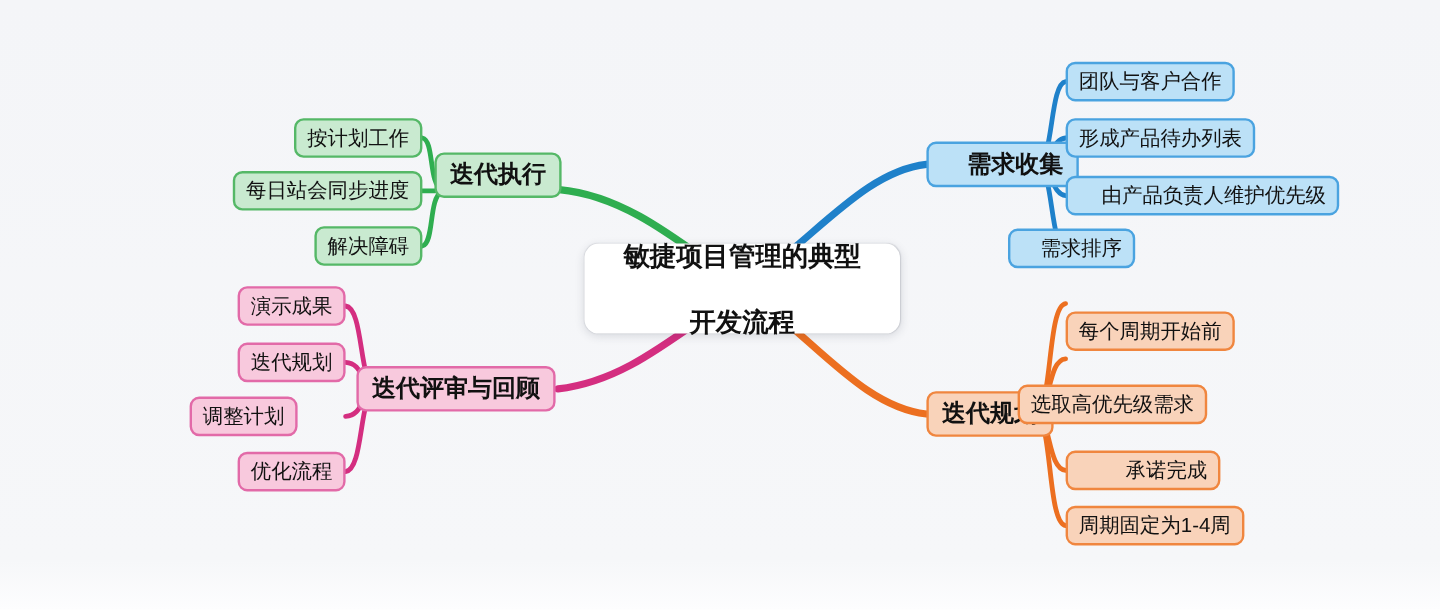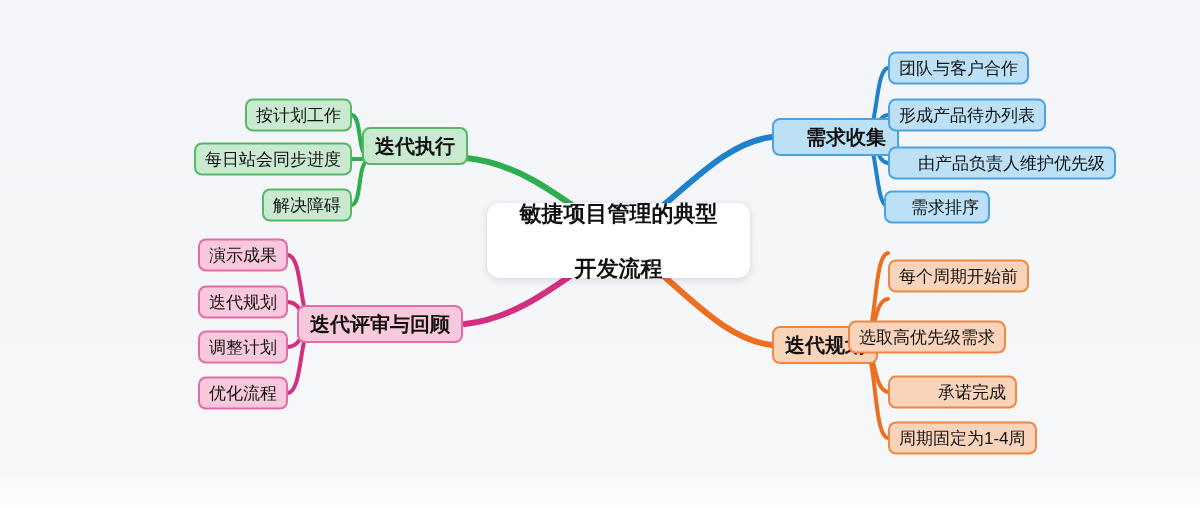--- a/index.html
+++ b/index.html
@@ -81,26 +81,26 @@
 
   <div class="node parent" style="right: 732px; top: 146px; background: rgb(201, 234, 208); border-color: rgb(85, 184, 103);">迭代执行</div>
   <div class="node child" style="right: 848px; top: 115px; background: rgb(201, 234, 208); border-color: rgb(85, 184, 103);">按计划工作</div>
   <div class="node child" style="right: 848px; top: 159px; background: rgb(201, 234, 208); border-color: rgb(85, 184, 103);">每日站会同步进度</div>
   <div class="node child" style="right: 848px; top: 205px; background: rgb(201, 234, 208); border-color: rgb(85, 184, 103);">解决障碍</div>
 
   <div class="node parent" style="left: 772px; top: 137px; background: rgb(188, 225, 247); border-color: rgb(74, 163, 224); padding-left: 32px;">需求收集</div>
   <div class="node child" style="left: 888px; top: 68px; background: rgb(188, 225, 247); border-color: rgb(74, 163, 224);">团队与客户合作</div>
   <div class="node child" style="left: 888px; top: 115px; background: rgb(188, 225, 247); border-color: rgb(74, 163, 224);">形成产品待办列表</div>
   <div class="node child" style="left: 888px; top: 163px; background: rgb(188, 225, 247); border-color: rgb(74, 163, 224); padding-left: 28px;">由产品负责人维护优先级</div>
-  <div class="node child" style="left: 884px; top: 207px; background: rgb(188, 225, 247); border-color: rgb(74, 163, 224); padding-left: 25px;">需求排序</div>
+  <div class="node child" style="left: 840px; top: 207px; background: rgb(188, 225, 247); border-color: rgb(74, 163, 224); padding-left: 25px;">需求排序</div>
 
   <div class="node parent" style="right: 737px; top: 324px; background: rgb(248, 201, 221); border-color: rgb(226, 106, 168);">迭代评审与回顾</div>
   <div class="node child" style="right: 912px; top: 255px; background: rgb(248, 201, 221); border-color: rgb(226, 106, 168); margin-left: 48px;">演示成果</div>
   <div class="node child" style="right: 912px; top: 302px; background: rgb(248, 201, 221); border-color: rgb(226, 106, 168);">迭代规划</div>
-  <div class="node child" style="right: 912px; top: 347px; background: rgb(248, 201, 221); border-color: rgb(226, 106, 168); font-family: Liberation Serif, serif;">调整计划</div>
+  <div class="node child" style="right: 952px; top: 347px; background: rgb(248, 201, 221); border-color: rgb(226, 106, 168); font-family: Liberation Serif, serif;">调整计划</div>
   <div class="node child" style="right: 912px; top: 393px; background: rgb(248, 201, 221); border-color: rgb(226, 106, 168);">优化流程</div>
 
   <div class="node parent" style="left: 772px; top: 345px; background: rgb(249, 211, 186); border-color: rgb(240, 134, 63);">迭代规划</div>
   <div class="node child" style="left: 888px; top: 253px; background: rgb(249, 211, 186); border-color: rgb(240, 134, 63); margin-top: 23px;">每个周期开始前</div>
   <div class="node child" style="left: 848px; top: 299px; background: rgb(249, 211, 186); border-color: rgb(240, 134, 63); margin-top: 38px;">选取高优先级需求</div>
   <div class="node child" style="left: 888px; top: 392px; background: rgb(249, 211, 186); border-color: rgb(240, 134, 63); padding-left: 48px;">承诺完成</div>
   <div class="node child" style="left: 888px; top: 438px; background: rgb(249, 211, 186); border-color: rgb(240, 134, 63);">周期固定为1-4周</div>
 
 </div>
 

